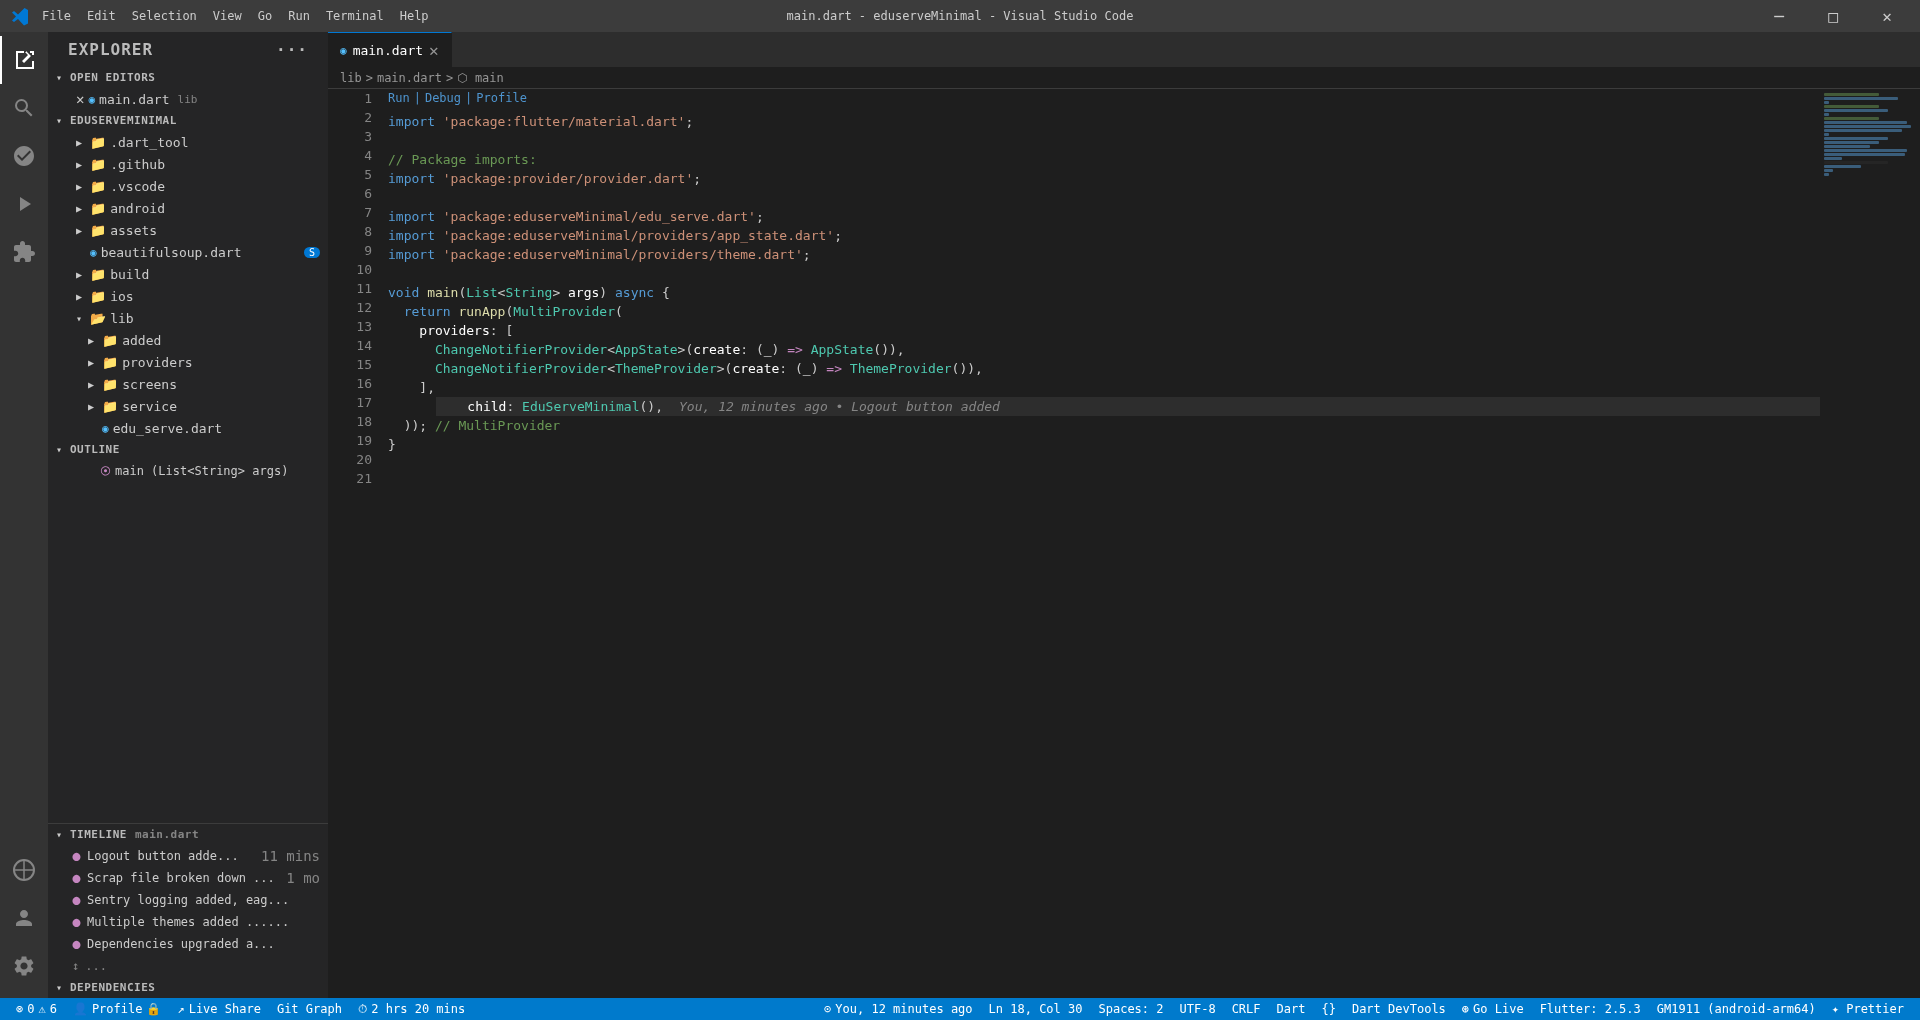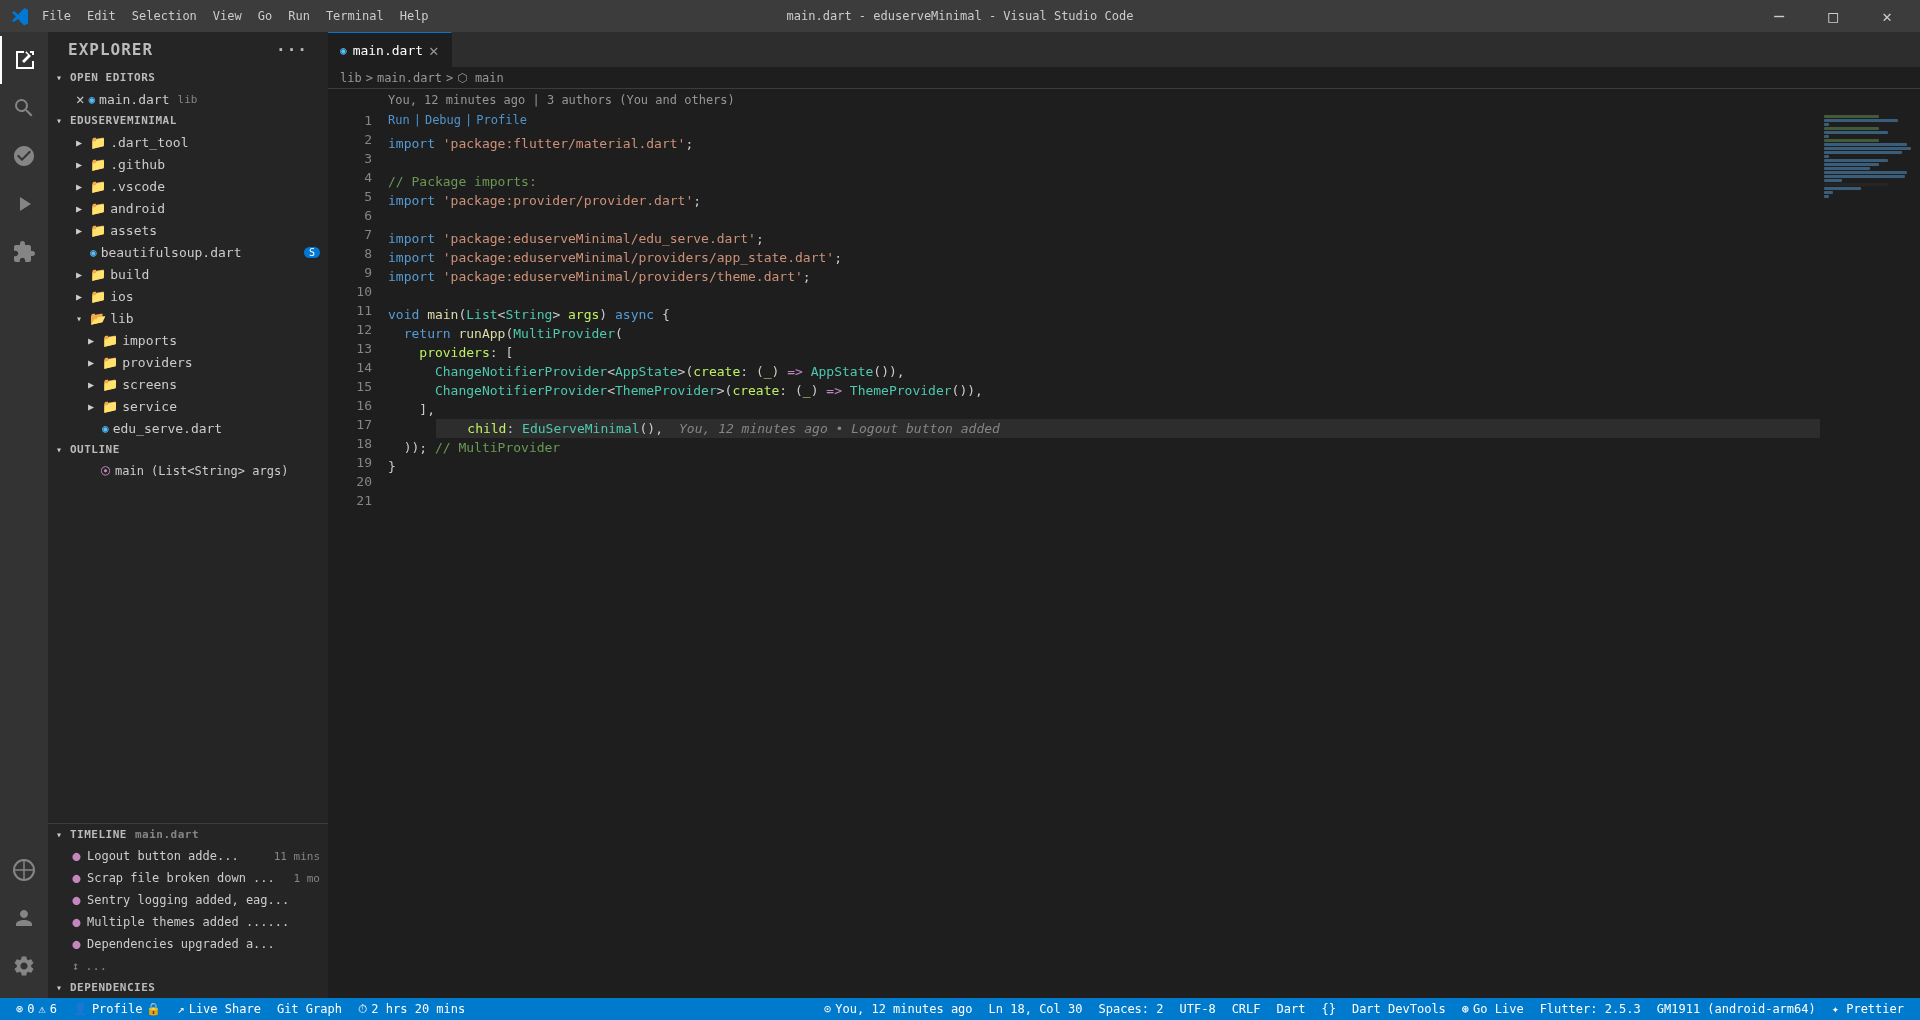--- a/index.html
+++ b/index.html
@@ -196,21 +196,21 @@
       padding: 2px 8px 2px 24px;
       font-size: 12px;
       cursor: pointer;
       display: flex;
       align-items: center;
       gap: 6px;
       color: #cccccc;
       height: 22px;
     }
     .timeline-dot { color: #c586c0; font-size: 8px; }
-    .timeline-time { color: #858585; font-size: 11px; margin-left: auto; }
+    .timeline-time { color: #858585; font-size: 14px; margin-left: auto; }
 
     
     #editor-area {
       flex: 1;
       display: flex;
       flex-direction: column;
       overflow: hidden;
       background: #1e1e1e;
     }
 
@@ -301,21 +301,21 @@
       min-height: 19px;
       white-space: pre;
     }
     .code-line.highlighted { background: #2d2d2d; margin-left: 48px; }
     .kw { color: #569cd6; }
     .fn { color: #dcdcaa; }
     .str { color: #ce9178; }
     .type { color: #4ec9b0; }
     .cm { color: #6a9955; }
     .plain { color: #cccccc; }
-    .param { color: #bef264; }
+    .param { color: #ffffff; }
     .lambda { color: #c586c0; }
 
     
     .git-blame-inline {
       color: #858585;
       font-style: italic;
       margin-left: 16px;
     }
 
     
@@ -514,21 +514,21 @@
       <span>ios</span>
     </div>
     <div class="tree-item indent1">
       <span class="tree-arrow">▾</span>
       <span class="folder-icon">📂</span>
       <span>lib</span>
     </div>
     <div class="tree-item indent2">
       <span class="tree-arrow">▶</span>
       <span class="folder-icon">📁</span>
-      <span>imports</span>
+      <span>added</span>
     </div>
     <div class="tree-item indent2">
       <span class="tree-arrow">▶</span>
       <span class="folder-icon">📁</span>
       <span>providers</span>
     </div>
     <div class="tree-item indent2">
       <span class="tree-arrow">▶</span>
       <span class="folder-icon">📁</span>
       <span>screens</span>
@@ -605,23 +605,20 @@
     </div>
 
     <div id="breadcrumb">
       <span>lib</span>
       <span>&gt;</span>
       <span>main.dart</span>
       <span>&gt;</span>
       <span>⬡ main</span>
     </div>
 
-    <div id="git-info">
-      <span>You, 12 minutes ago | 3 authors (You and others)</span>
-    </div>
 
     <div id="code-container">
 
       <div id="line-numbers">
         <div>1</div>
           <div>2</div>
           <div>3</div>
           <div>4</div>
           <div>5</div>
         <div>6</div>

